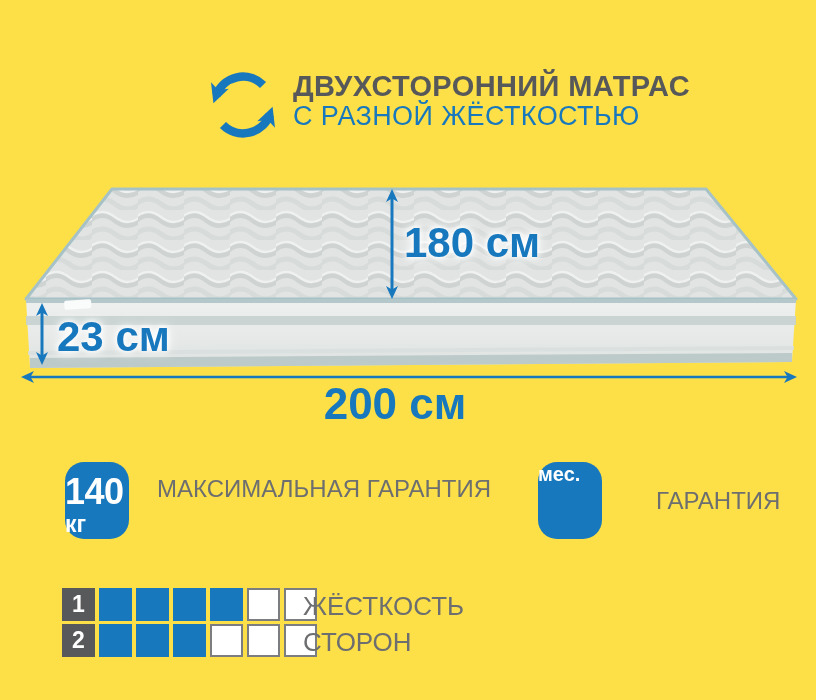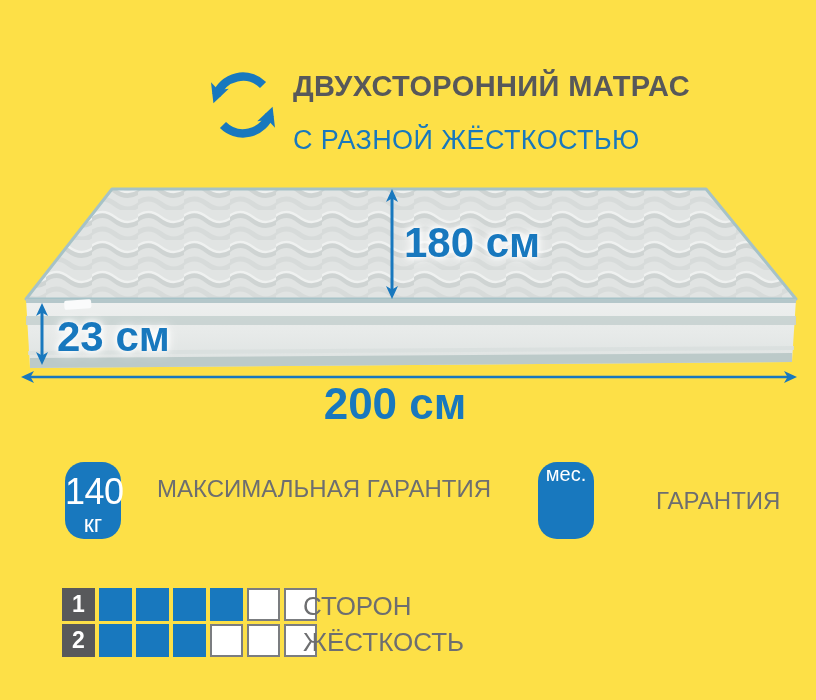--- a/index.html
+++ b/index.html
@@ -11,41 +11,41 @@
   
   .rot-icon { position:absolute; left:200px; top:61px; width:86px; height:88px; }
   .icon-arc { fill:none; stroke:var(--blue); stroke-width:10; }
   .icon-head { fill:var(--blue); }
   .title {
     position:absolute; left:293px; top:70px; font-size:29px; font-weight:bold;
     color:var(--dark); letter-spacing:0.4px; white-space:nowrap;
   }
   .subtitle {
     position:absolute; left:293px; top:101px; font-size:27px; font-weight:normal;
-    color:var(--blue); letter-spacing:0.4px; white-space:nowrap;margin-top:24px;
+    color:var(--blue); letter-spacing:0.4px; white-space:nowrap;
   }
 
   
   .mattress { position:absolute; left:0; top:0; }
   .arrow-line { stroke:var(--blue); fill:none; }
   .arrow-head { fill:var(--blue); }
 
   
   .dim {
     position:absolute; color:var(--blue); font-weight:bold; white-space:nowrap;
     text-shadow:0 0 5px #fff, 0 0 9px #fff, 0 0 14px #fff;
   }
   .dim-depth  { left:404px; top:219px; font-size:42px; }
   .dim-height { left:57px;  top:313px; font-size:42px; }
   .dim-length { left:295px; top:379px; width:200px; text-align:center; font-size:44px; text-shadow:none; }
 
   
   .badge {
-    position:absolute; width:56px; height:77px; background:var(--blue);
-    border-radius:19px; color:#fff; text-align:center; font-weight:normal;
+    position:absolute; width:64px; height:77px; background:var(--blue);
+    border-radius:19px; color:#fff; text-align:left; font-weight:bold;
   }
   .badge-load { left:65px; top:462px; }
   .badge-warranty { left:538px; top:462px; }
   .badge-value { font-size:36px; line-height:1; margin-top:12px; letter-spacing:-0.5px; }
   .badge-unit  { font-size:23px; line-height:1; margin-top:3px; }
   .warranty-value { font-size:38px; margin-top:10px; }
   .warranty-unit  { font-size:20px; margin-top:2px; }
 
   .badge-label { position:absolute; color:var(--gray); font-size:24px; line-height:30px; white-space:nowrap; }
   .label-load { left:157px; top:474px; }
@@ -159,17 +159,17 @@
         <div class="firm-num">2</div>
         <div class="firm-sq filled"></div>
         <div class="firm-sq filled"></div>
         <div class="firm-sq filled"></div>
         <div class="firm-sq"></div>
         <div class="firm-sq"></div>
         <div class="firm-sq"></div>
       </div>
     </div>
   <div class="firm-labels">
+    <div>ЖЁСТКОСТЬ</div>
     <div>СТОРОН</div>
-    <div>ЖЁСТКОСТЬ</div>
   </div>
 
 </div>
 
 </body></html>

